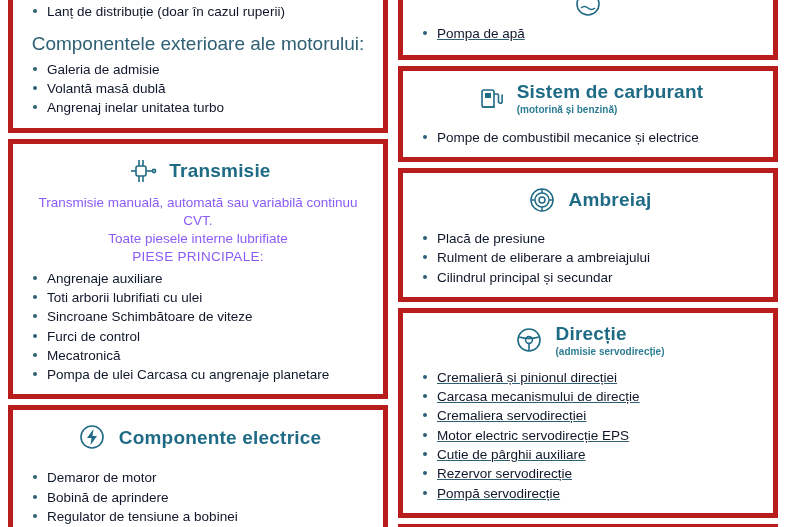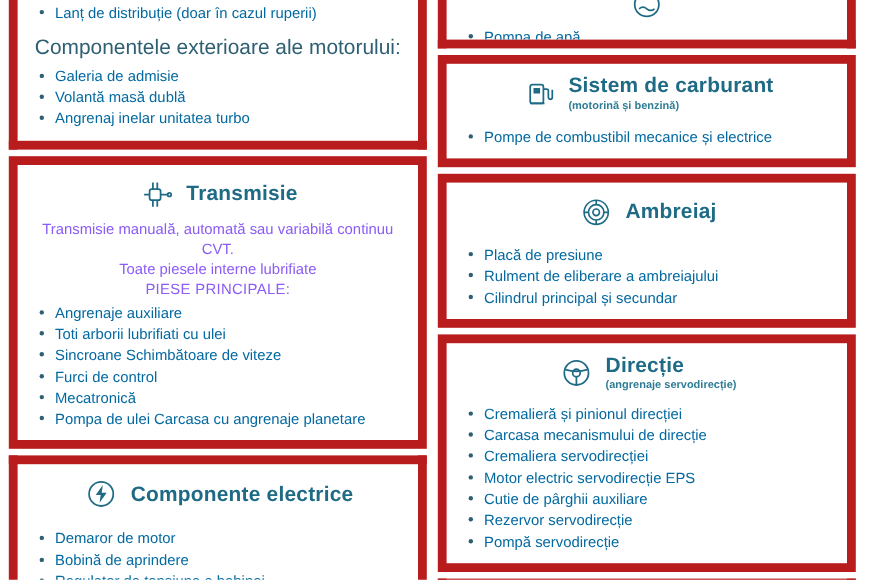--- a/index.html
+++ b/index.html
@@ -22,21 +22,21 @@
   }
   .col {
     position: absolute;
     top: 0;
     width: 380px;
   }
   .col-left { left: 8px; }
   .col-right { left: 398px; }
 
   .card {
-    border: 8px solid #b91c1c;
+    border: 5px solid #b91c1c;
     box-sizing: border-box;
     background: #ffffff;
     padding: 6px 10px 10px 10px;
     margin-bottom: 6px;
   }
   .card.no-top-border { border-top: none; }
   .card.clipped-bottom { border-bottom: none; }
 
   .card-head {
     display: flex;
@@ -86,21 +86,21 @@
 
   ul.items {
     margin: 2px 0 0 0;
     padding: 0 0 0 22px;
     list-style: none;
   }
   ul.items li {
     position: relative;
     font-size: 13.5px;
     line-height: 1.43;
-    color: #0369a1;
+    color: #0f172a;
     padding-left: 2px;
   }
   ul.items li::before {
     content: "";
     position: absolute;
     left: -12px;
     top: 7px;
     width: 4px;
     height: 4px;
     border-radius: 50%;
@@ -188,21 +188,21 @@
       <ul class="items" style="margin-top:12px;">
         <li>Demaror de motor</li>
         <li>Bobină de aprindere</li>
         <li>Regulator de tensiune a bobinei</li>
       </ul>
     </div>
   </div>
 
   <div class="col col-right">
 
-    <div class="card no-top-border cut-top" style="padding-top:0; height:44px;text-decoration:underline;">
+    <div class="card no-top-border cut-top" style="padding-top:0; height:60px;text-decoration:underline;">
       <div class="card-head" style="height:16px; overflow:hidden; padding:0;">
         <span class="icon" style="height:18px;">
           <svg width="34" height="20" viewBox="0 0 34 20" fill="none" stroke="#1f6b86" stroke-width="1.6">
             <circle cx="17" cy="6" r="11"></circle>
             <path d="M10 10 q3.5 -3 7 0 t7 0"></path>
           </svg>
         </span>
       </div>
       <ul class="items" style="margin-top:8px;">
         <li>Pompa de apă</li>
@@ -258,24 +258,24 @@
         <span class="icon">
           <svg width="32" height="32" viewBox="0 0 32 32" fill="none" stroke="#1f6b86" stroke-width="1.6">
             <circle cx="16" cy="16" r="11"></circle>
             <circle cx="16" cy="16" r="3.4"></circle>
             <line x1="16" y1="19.4" x2="16" y2="27"></line>
             <path d="M6 13 q10 3 20 0"></path>
           </svg>
         </span>
         <div class="title-wrap">
           <div class="card-title">Direcție</div>
-          <div class="card-sub">(angrenaje servodirecție)</div>
-        </div>
-      </div>
-      <ul class="items" style="margin-top:8px;">
+          <div class="card-sub">(admisie servodirecție)</div>
+        </div>
+      </div>
+      <ul class="items" style="margin-top:8px;text-decoration:underline;">
         <li>Cremalieră și pinionul direcției</li>
         <li>Carcasa mecanismului de direcție</li>
         <li>Cremaliera servodirecției</li>
         <li>Motor electric servodirecție EPS</li>
         <li>Cutie de pârghii auxiliare</li>
         <li>Rezervor servodirecție</li>
         <li>Pompă servodirecție</li>
       </ul>
     </div>
 

